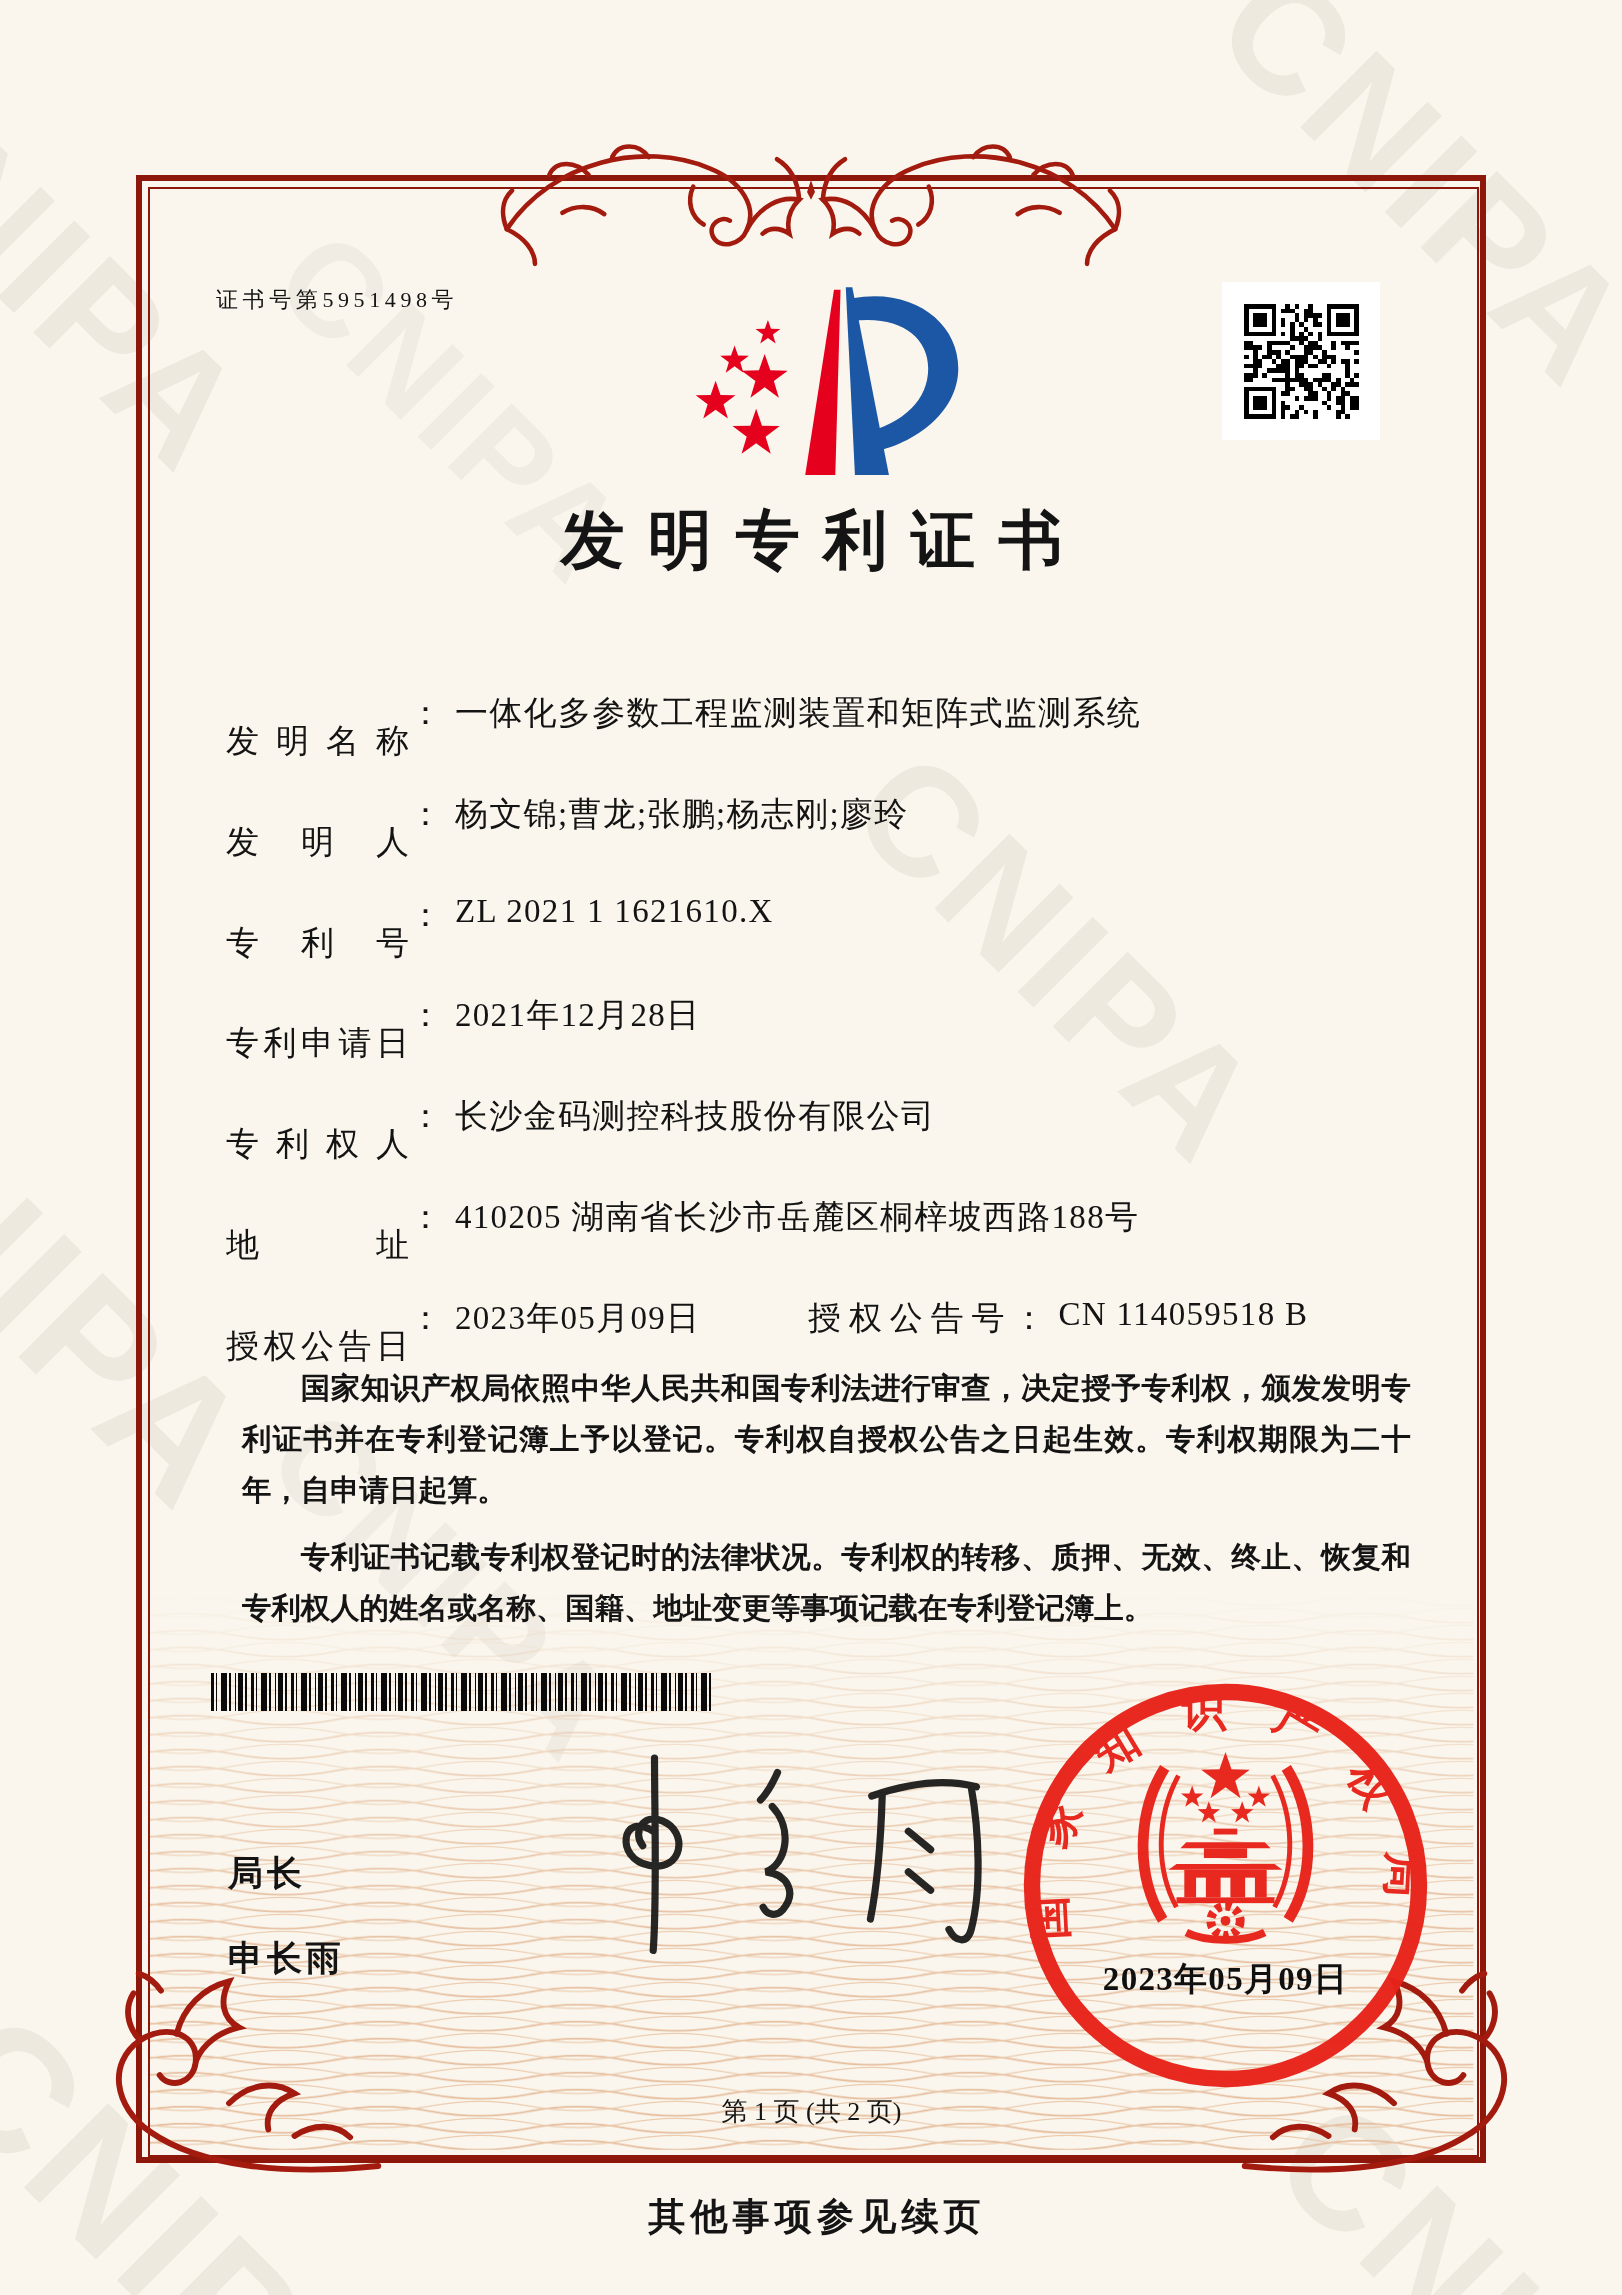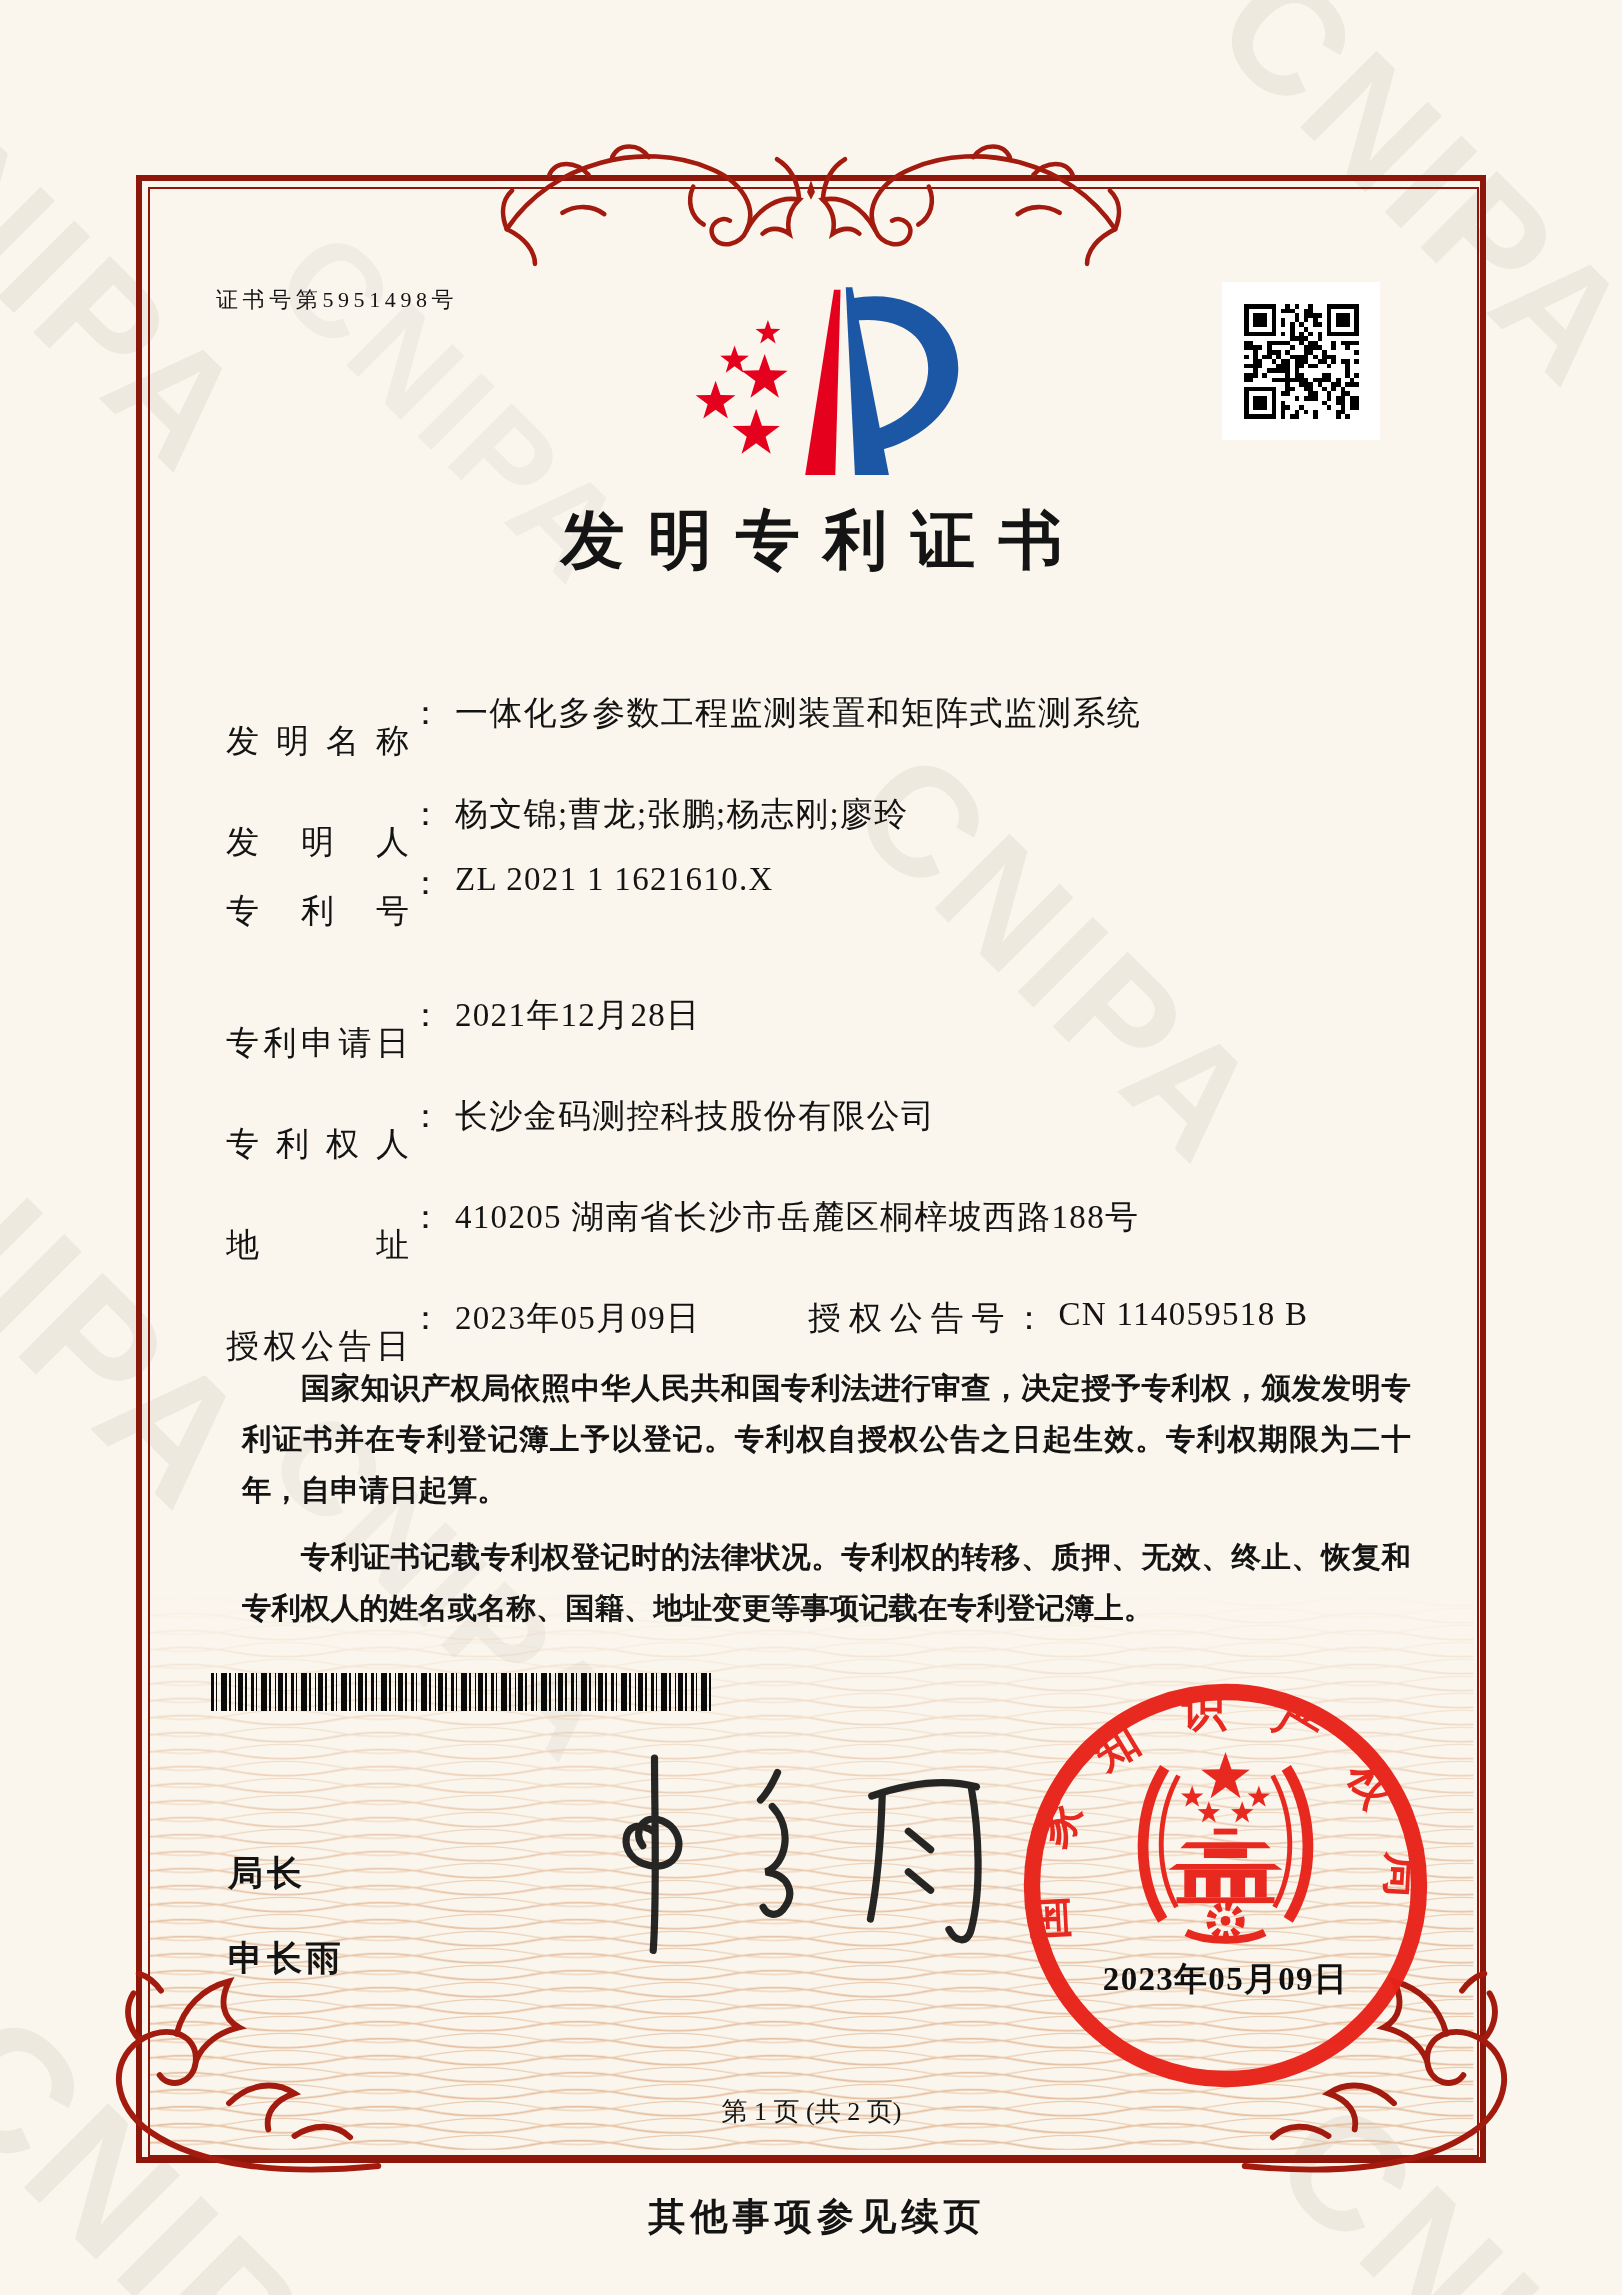--- a/index.html
+++ b/index.html
@@ -400,21 +400,21 @@
   </div>
 
   <div class="title">发明专利证书</div>
 
   <div class="row" style="top:691px">
     <span class="lab">发明名称</span><span class="colon">：</span><span class="val">一体化多参数工程监测装置和矩阵式监测系统</span>
   </div>
   <div class="row" style="top:792px">
     <span class="lab">发明人</span><span class="colon">：</span><span class="val">杨文锦;曹龙;张鹏;杨志刚;廖玲</span>
   </div>
-  <div class="row" style="top:861px">
+  <div class="row" style="top:893px">
     <span class="lab">专利号</span><span class="colon">：</span><span class="val">ZL 2021 1 1621610.X</span>
   </div>
   <div class="row" style="top:993px">
     <span class="lab">专利申请日</span><span class="colon">：</span><span class="val">2021年12月28日</span>
   </div>
   <div class="row" style="top:1094px">
     <span class="lab">专利权人</span><span class="colon">：</span><span class="val">长沙金码测控科技股份有限公司</span>
   </div>
   <div class="row" style="top:1195px">
     <span class="lab">地址</span><span class="colon">：</span><span class="val">410205 湖南省长沙市岳麓区桐梓坡西路188号</span>

